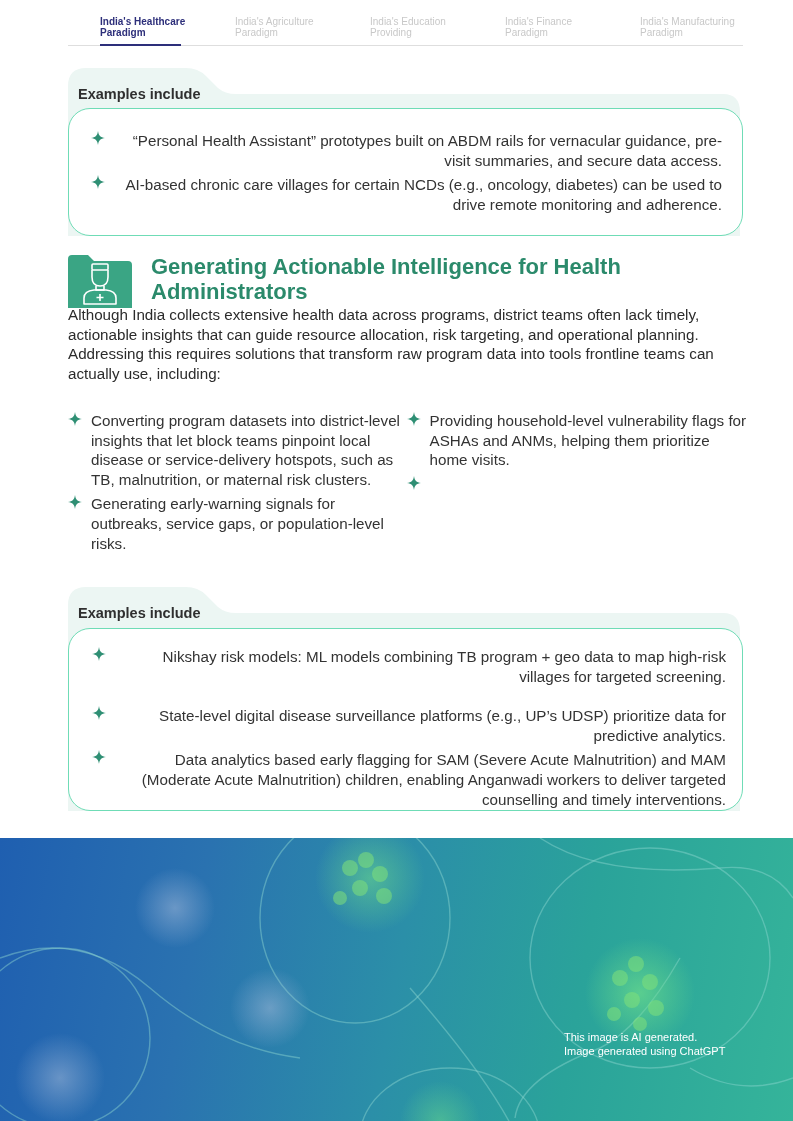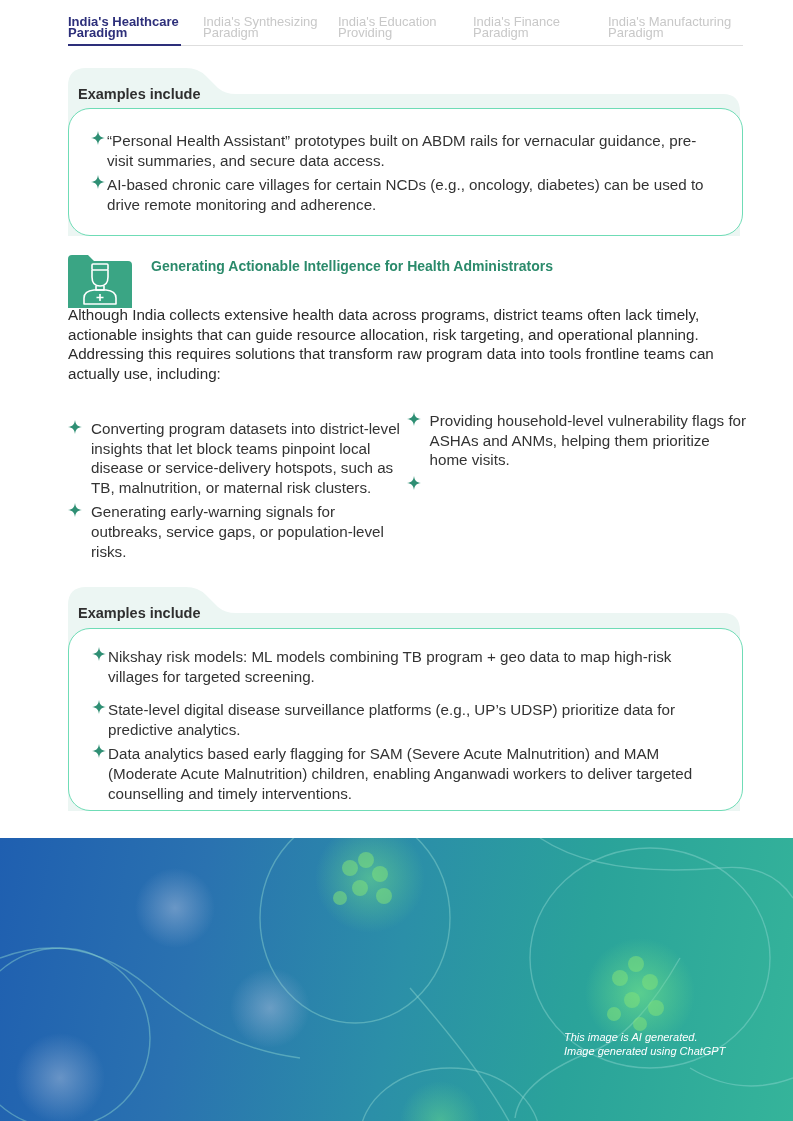--- a/index.html
+++ b/index.html
@@ -17,25 +17,26 @@
       position: absolute;
       left: 68px;
       top: 16px;
       width: 675px;
       height: 29px;
       border-bottom: 1px solid #dedede;
       display: flex;
     }
     .topnav .tab {
       width: 139.5px;
-      font-size: 13px;
+      font-size: 10px;
       line-height: 11px;
       color: #c8c8c8;
       position: relative;
       cursor: pointer;
+      margin-left: 32px;
     }
     .topnav .tab.active {
       color: #2d2f7a;
       font-weight: bold;
     }
     .topnav .tab.active::after {
       content: "";
       position: absolute;
       left: 0; right: 22px; bottom: -1px;
       height: 2px;
@@ -59,20 +60,21 @@
       color: #2f2f2f;
       text-align: center;
     }
     .examples .inner {
       position: absolute;
       left: 0; right: 0;
       border: 1.5px solid #6fdcb6;
       border-radius: 22px;
       background: #ffffff;
       box-sizing: border-box;
+      text-align: right;
     }
     .examples ul {
       list-style: none;
       margin: 0;
       padding: 0;
     }
     .examples li, .cols li {
       position: relative;
       font-size: 15.2px;
       line-height: 19.6px;
@@ -93,21 +95,21 @@
       left: 68px;
       top: 255px;
       width: 64px;
       height: 53px;
     }
     .sec-title {
       position: absolute;
       left: 151px;
       top: 254px;
       width: 520px;
-      font-size: 14px;
+      font-size: 22px;
       line-height: 25px;
       font-weight: bold;
       color: #2b8a6b;
       margin: 0;
     }
     .intro {
       position: absolute;
       left: 68px;
       top: 305px;
       width: 680px;
@@ -121,51 +123,50 @@
       left: 68px;
       top: 411px;
       width: 680px;
       display: flex;
     }
     .cols ul {
       list-style: none;
       margin: 0;
       padding: 0 0 0 23px;
     }
-    .cols .col-left { width: 327px; margin-top: 8px; }
+    .cols .col-left { width: 327px; }
     .cols .col-right { width: 330px; margin-left: 0; }
     .cols li { margin-bottom: 5px; }
     .cols .star { left: -23px; top: 1px; }
     
     .hero {
       position: absolute;
       left: 0;
       top: 838px;
       width: 793px;
       height: 283px;
       overflow: hidden;
       background: linear-gradient(100deg, #1f5fb0 0%, #2a72b0 25%, #2b8fa8 50%, #2aa39a 72%, #35b49a 100%);
     }
     .hero svg { position: absolute; left: 0; top: 0; }
     .caption {
       position: absolute;
       left: 564px;
       top: 1030px;
       font-size: 11px;
       line-height: 14px;
-      font-style: italic;
       color: #ffffff;
     }
   </style>
 </head>
 <body>
 
 <nav class="topnav">
   <div class="tab active">India's Healthcare Paradigm</div>
-  <div class="tab">India's Synthesizing Paradigm</div>
+  <div class="tab">India's Agriculture Paradigm</div>
   <div class="tab">India's Education Providing</div>
   <div class="tab">India's Finance Paradigm</div>
   <div class="tab">India's Manufacturing Paradigm</div>
 </nav>
 
 <section class="examples" style="top:68px;height:168px;">
   <svg class="bg" width="675" height="168" viewBox="0 0 675 168" style="position:absolute;left:0;top:0;">
     <path d="M0,18 Q0,0 18,0 L118,0 Q130,0 138,8 L150,20 Q157,26 168,26 L655,26 Q672,26 672,44 L672,168 L0,168 Z" fill="#ecf6f3"></path>
   </svg>
   <div class="label" style="top:18px;">Examples include</div>
@@ -245,21 +246,21 @@
   </ul>
 </div>
 
 <section class="examples" style="top:587px;height:224px;">
   <svg class="bg" width="675" height="224" viewBox="0 0 675 224" style="position:absolute;left:0;top:0;">
     <path d="M0,18 Q0,0 18,0 L118,0 Q130,0 138,8 L150,20 Q157,26 168,26 L655,26 Q672,26 672,44 L672,224 L0,224 Z" fill="#ecf6f3"></path>
   </svg>
   <div class="label" style="top:18px;">Examples include</div>
   <div class="inner" style="top:41px;height:183px;padding:18px 16px 0 39px;">
     <ul>
-      <li style="margin-bottom:14px;">
+      <li style="margin-bottom:20px;">
         <span class="star">
             <svg viewBox="0 0 14 14">
               <path d="M7,0 C7.6,4.6 9.4,6.4 14,7 C9.4,7.6 7.6,9.4 7,14 C6.4,9.4 4.6,7.6 0,7 C4.6,6.4 6.4,4.6 7,0 Z" fill="#2f8f74"></path>
             </svg>
           </span>
         <span>Nikshay risk models: ML models combining TB program + geo data to map high-risk villages for targeted screening.</span>
       </li>
       <li style="margin-bottom:5px;">
         <span class="star">
             <svg viewBox="0 0 14 14">

